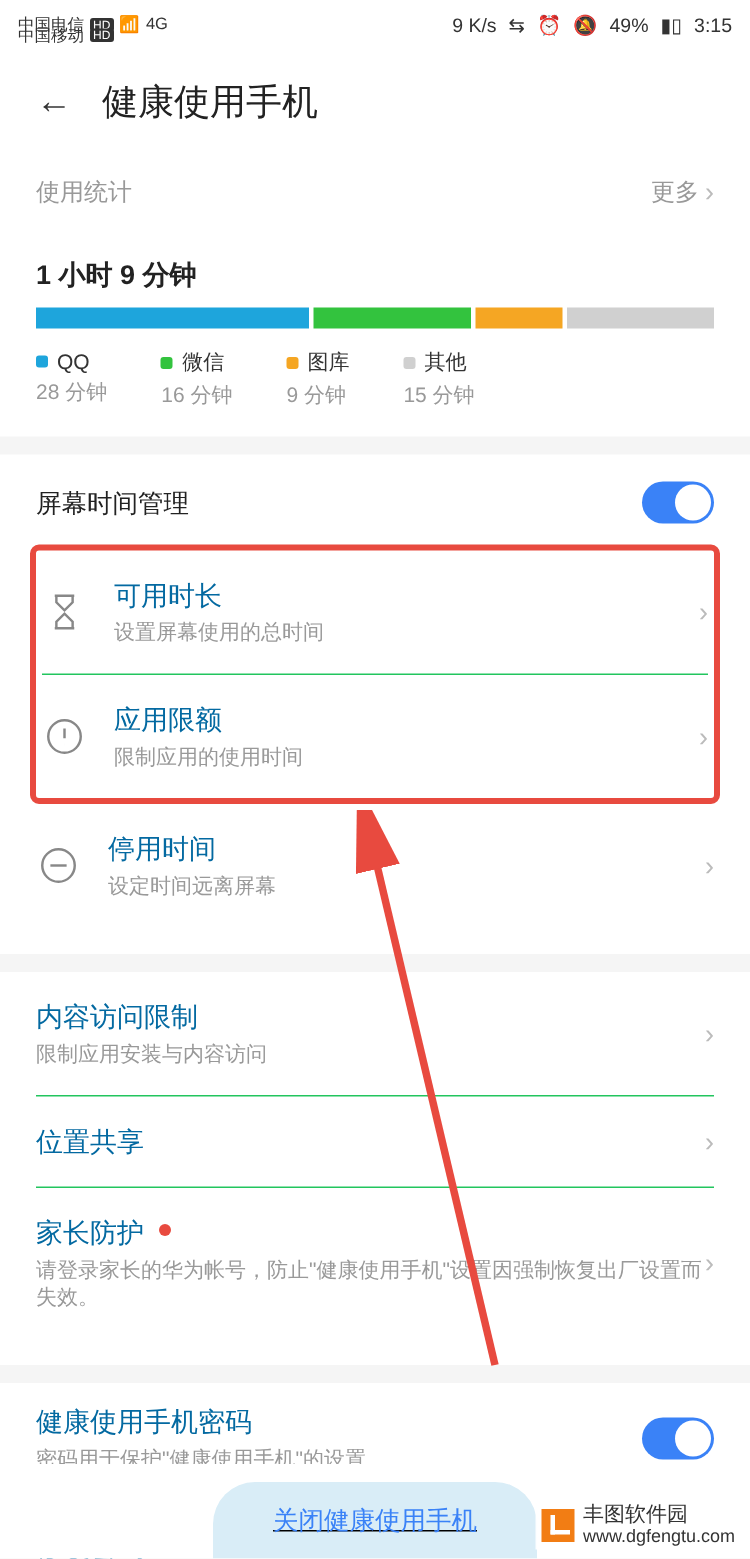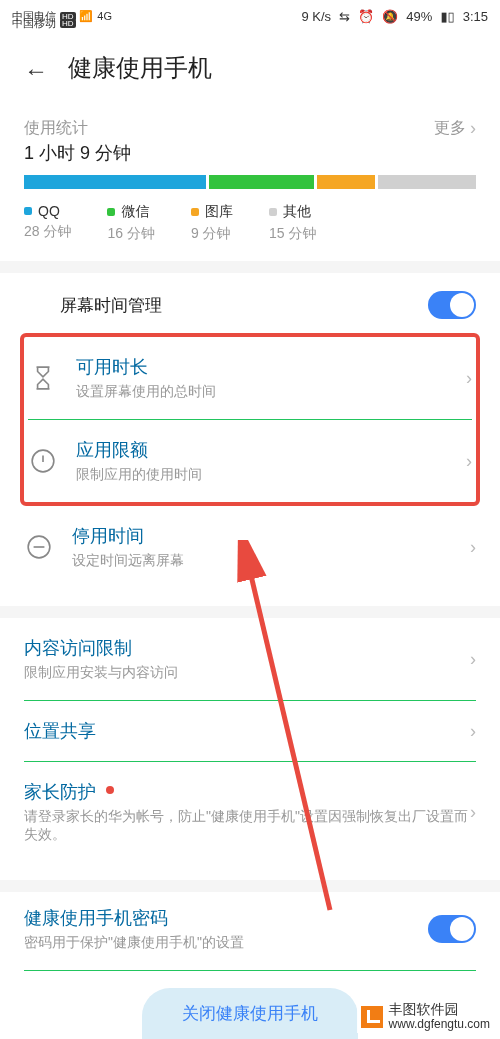--- a/index.html
+++ b/index.html
@@ -40,21 +40,21 @@
     }
     .section.first { margin-top: 0; padding-top: 6px; }
     .usage-header {
       display: flex;
       justify-content: space-between;
       align-items: center;
       color: #999;
       font-size: 16px;
     }
     .more-link { display: flex; align-items: center; gap: 4px; justify-content: center; }
-    .usage-total { font-size: 18px; font-weight: 400; margin-top: 2px; color: #222; }
+    .usage-total { font-size: 18px; font-weight: 700; margin-top: 32px; color: #222; }
     .usage-bar {
       display: flex;
       height: 14px;
       margin-top: 10px;
       gap: 3px;
     }
     .usage-seg { height: 100%; }
     .seg-qq { background: #1ea5dc; flex: 28; }
     .seg-wechat { background: #33c33e; flex: 16; }
     .seg-gallery { background: #f5a623; flex: 9; }
@@ -77,34 +77,35 @@
     .toggle {
       width: 48px; height: 28px; border-radius: 14px; background: #3a82f7;
       position: relative;
     }
     .toggle::after {
       content:""; position:absolute; right:2px; top:2px;
       width:24px; height:24px; border-radius:50%; background:#fff;
     }
     .screen-time-header {
       display:flex; justify-content:space-between; align-items:center;
-      font-size:17px; color:#222;margin-left:36px;
+      font-size:17px; color:#222;
     }
     .highlight-box {
       border: 4px solid #e84a3f;
       border-radius: 6px;
       margin: 14px -4px;
       padding: 0 4px;
     }
     .dot-red { width:8px; height:8px; background:#e84a3f; border-radius:50%; display:inline-block; margin-left:6px; vertical-align: top; margin-top: 6px; }
     .bottom-btn-wrap {
       position: absolute; bottom: 0; left: 0; right: 0;
       display: flex; justify-content: center;
       padding: 12px 0 0;
       background: #fff;
+      text-decoration: underline;
     }
     .bottom-btn {
       background: #d9edf7; color: #3a82f7;
       padding: 14px 40px;
       border-radius: 28px 28px 0 0;
       font-size: 17px;
     }
     .arrow-annotation {
       position: absolute;
       left: 230px; top: 540px;

